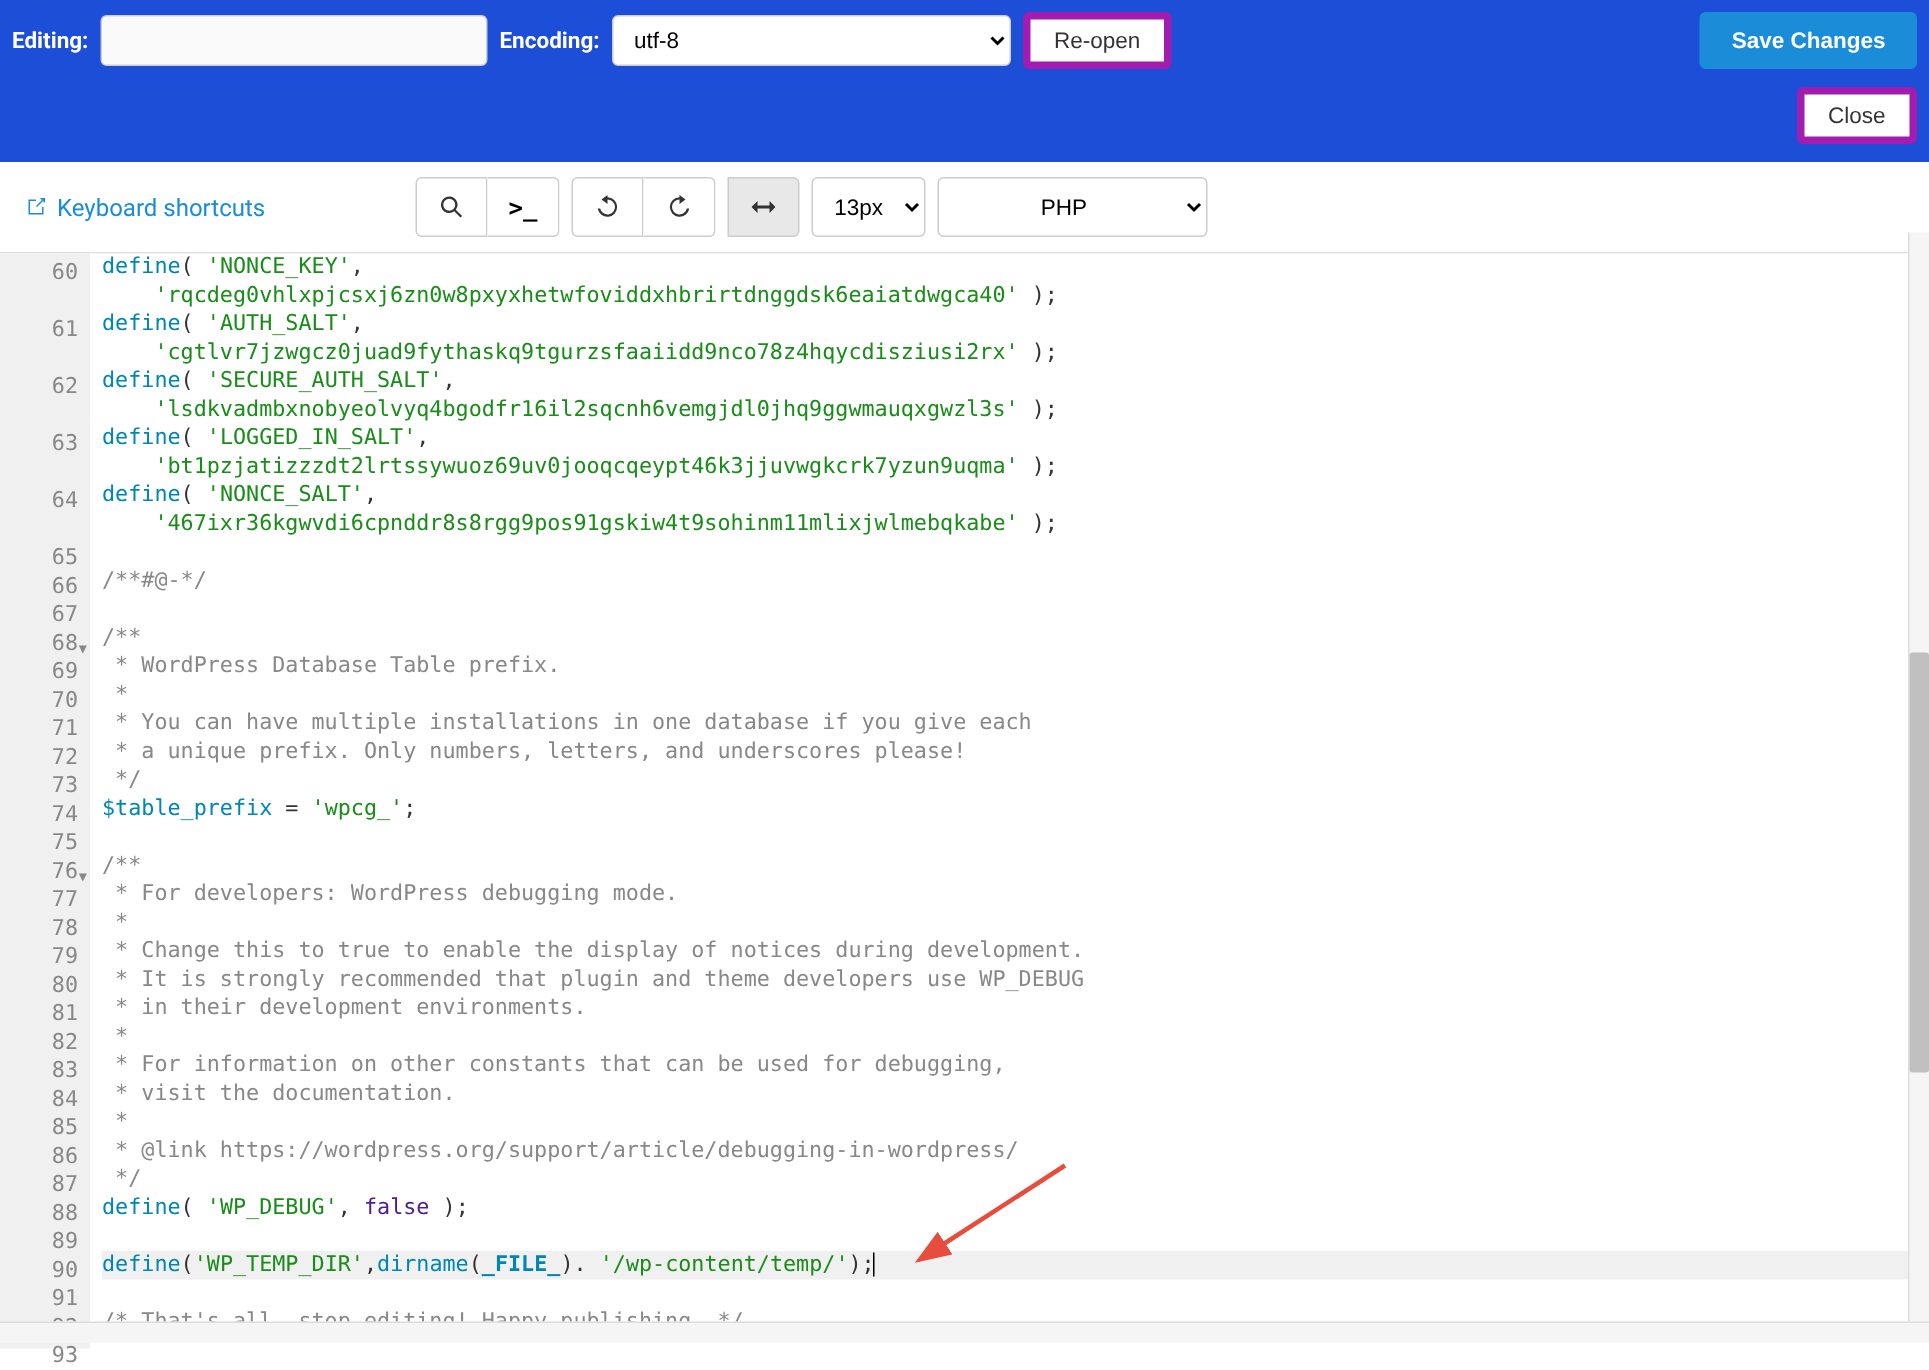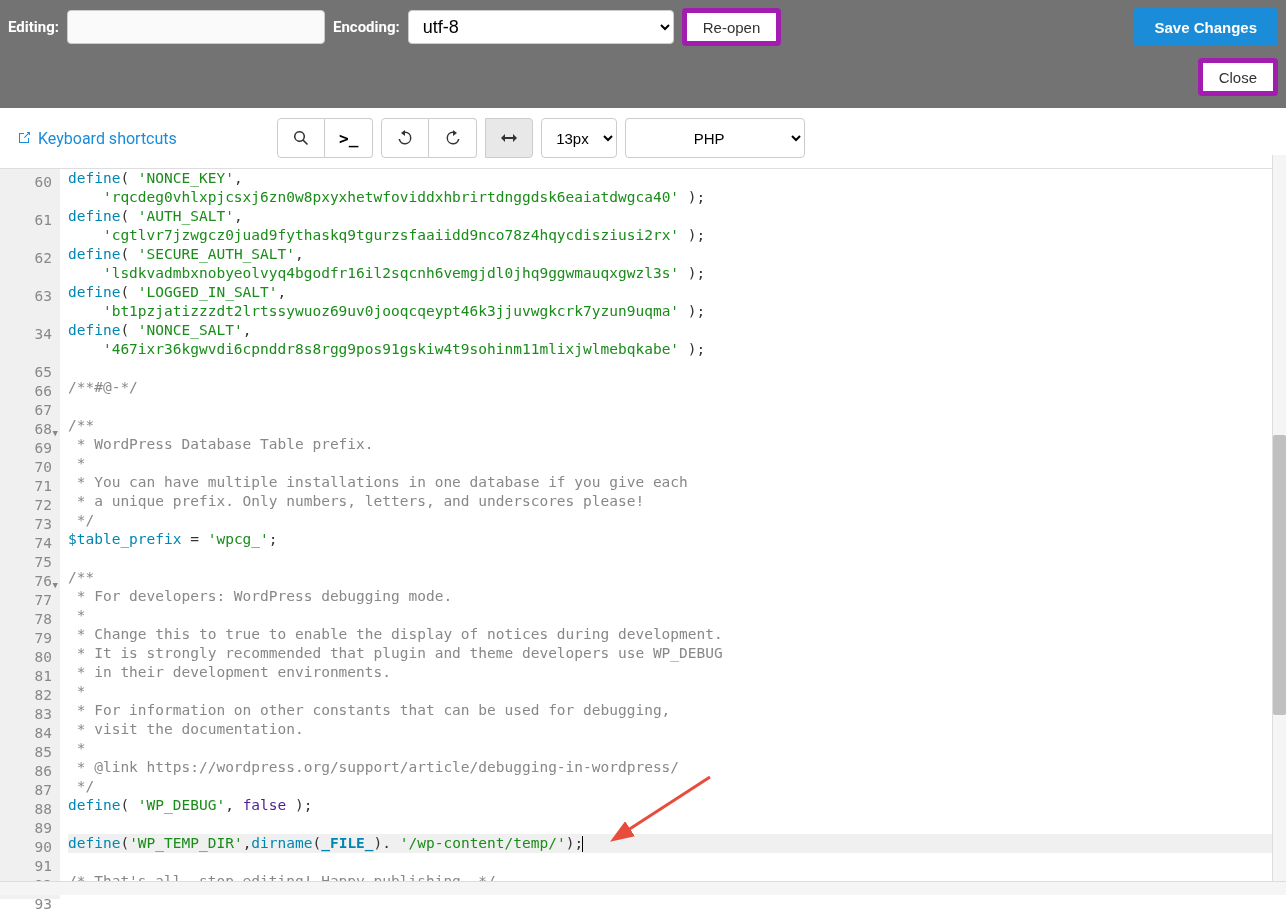--- a/index.html
+++ b/index.html
@@ -1,21 +1,21 @@
 <!DOCTYPE html>
 <html><head>
 <meta charset="utf-8">
 <style>
 * { box-sizing: border-box; margin: 0; padding: 0; }
 body { font-family: -apple-system, BlinkMacSystemFont, "Segoe UI", Roboto, sans-serif; background: #fff; width: 1286px; height: 913px; overflow: hidden; }
 
-.top-bar { background: #737373; padding: 8px 8px 12px 8px; display: flex; flex-wrap: wrap; align-items: center; gap: 8px; }
+.top-bar { background: #1d4ed8; padding: 8px 8px 12px 8px; display: flex; flex-wrap: wrap; align-items: center; gap: 8px; }
 .top-bar-label { color: #fff; font-weight: bold; font-size: 15px; }
 .filename-input { width: 258px; height: 34px; border: 1px solid #ccc; border-radius: 4px; padding: 0 10px; font-size: 14px; background: #fafafa; }
-.encoding-select { width: 266px; height: 34px; border: 1px solid #ccc; border-radius: 4px; padding: 0 10px; font-size: 18px; background: #fff; }
+.encoding-select { width: 266px; height: 34px; border: 1px solid #ccc; border-radius: 4px; padding: 0 10px; font-size: 15px; background: #fff; }
 .btn { height: 38px; padding: 0 16px; border: 5px solid #a21caf; border-radius: 4px; background: #fff; font-size: 15px; cursor: pointer; color: #333; }
 .btn-primary { background: #1a8cd8; color: #fff; border-color: #1a8cd8; font-weight: bold; }
 .spacer { flex: 1; }
 .close-row { width: 100%; display: flex; justify-content: flex-end; margin-top: 4px; }
 
 .toolbar { background: #fff; border-bottom: 1px solid #ddd; padding: 10px 16px; display: flex; align-items: center; }
 .kb-link { color: #1a8cd8; font-size: 16px; text-decoration: none; display: flex; align-items: center; gap: 6px; }
 .kb-link svg { width: 16px; height: 16px; fill: #1a8cd8; }
 .toolbar-group { display: flex; gap: 0; }
 .icon-btn { width: 48px; height: 40px; border: 1px solid #ccc; background: #fff; display: flex; align-items: center; justify-content: center; cursor: pointer; font-size: 16px; }
@@ -120,21 +120,21 @@
 <div class="editor">
   <div class="gutter" id="gutter">
       <div class="gutter-line">60</div>
       <div class="gutter-line"></div>
       <div class="gutter-line">61</div>
       <div class="gutter-line"></div>
       <div class="gutter-line">62</div>
       <div class="gutter-line"></div>
       <div class="gutter-line">63</div>
       <div class="gutter-line"></div>
-      <div class="gutter-line">34</div>
+      <div class="gutter-line">64</div>
       <div class="gutter-line"></div>
       <div class="gutter-line">65</div>
       <div class="gutter-line">66</div>
       <div class="gutter-line">67</div>
       <div class="gutter-line">68<span class="fold">▼</span></div>
       <div class="gutter-line">69</div>
       <div class="gutter-line">70</div>
       <div class="gutter-line">71</div>
       <div class="gutter-line">72</div>
       <div class="gutter-line">73</div>

